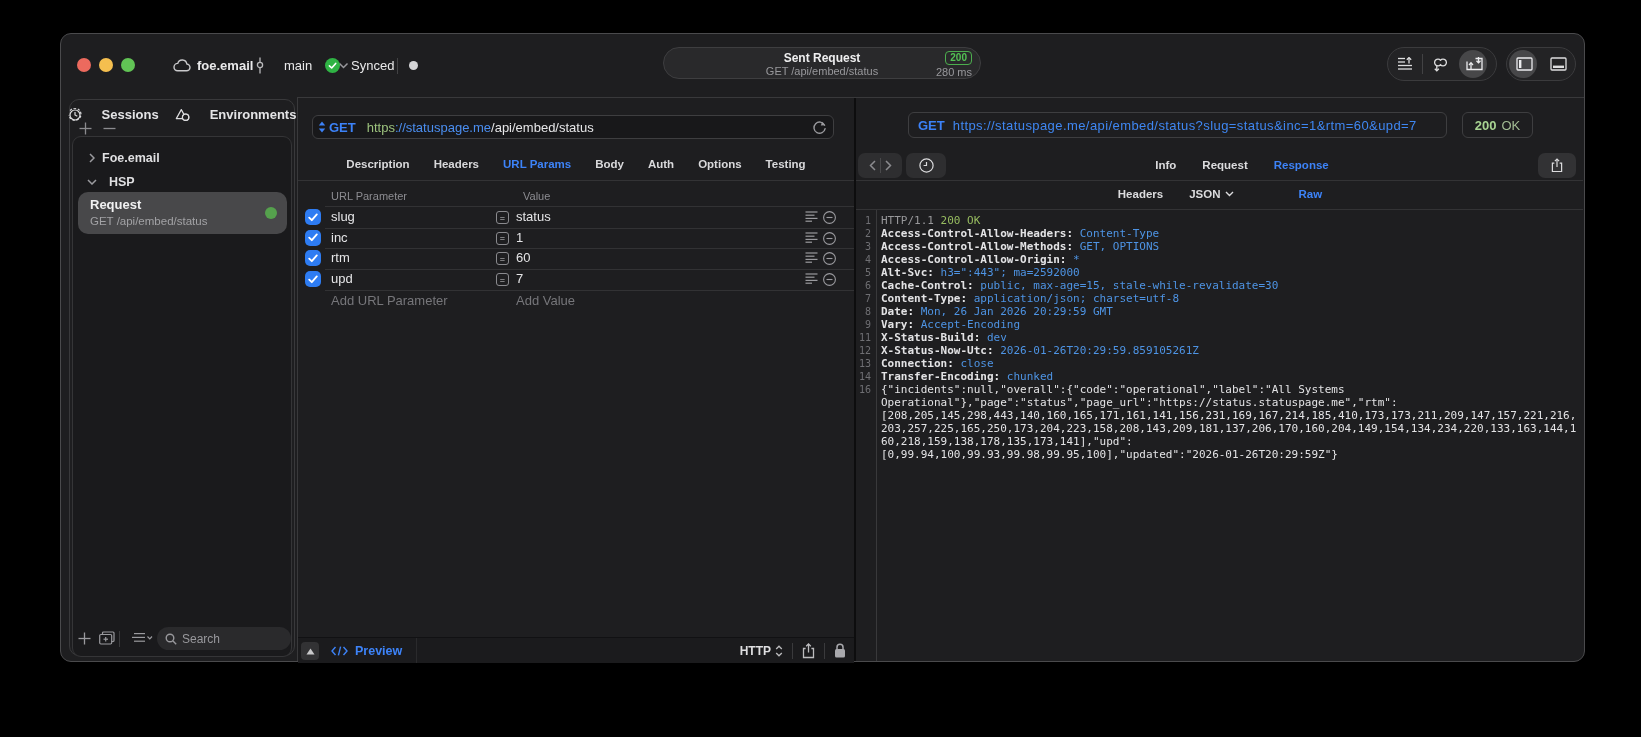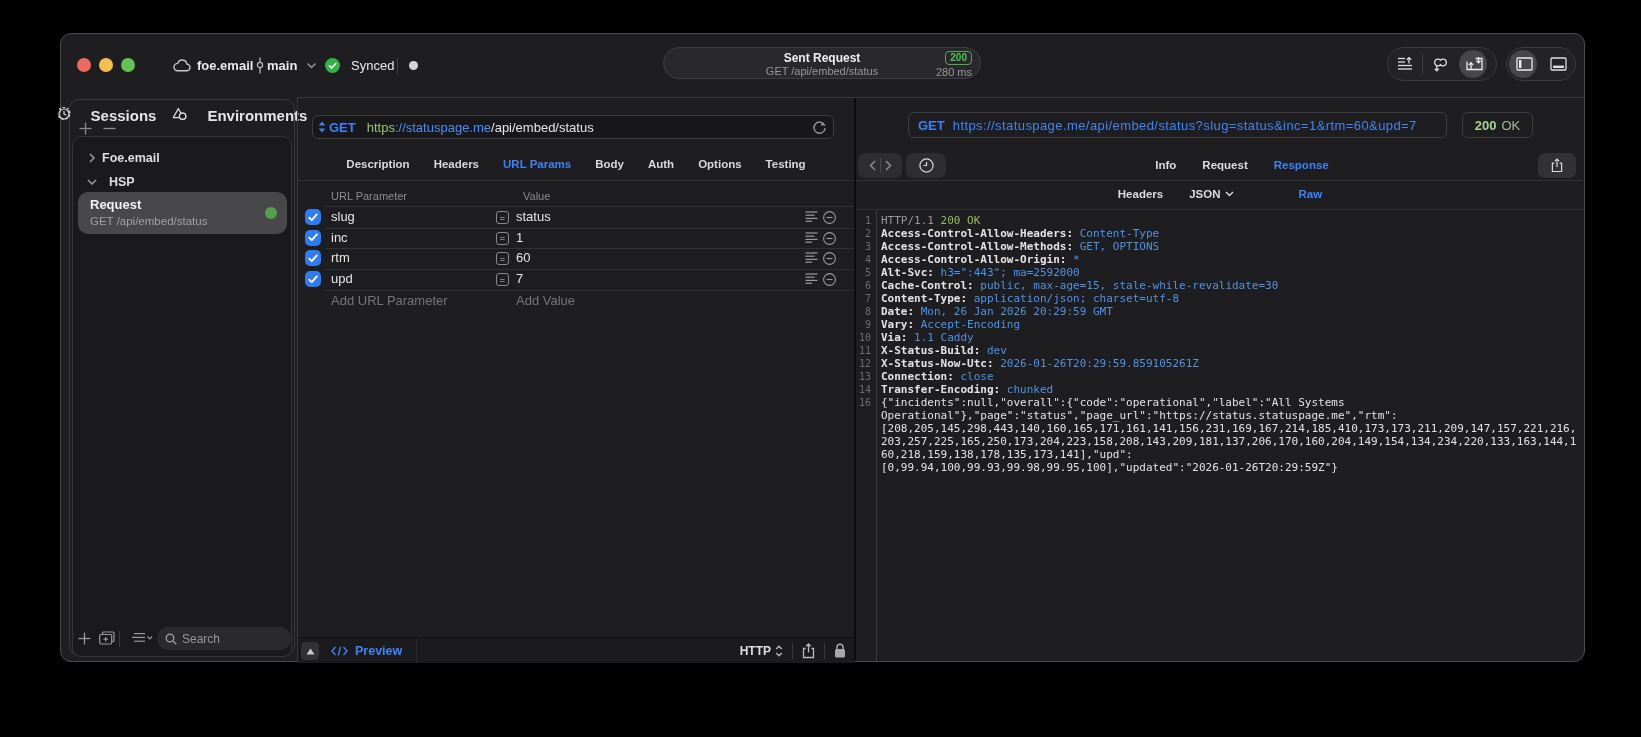--- a/index.html
+++ b/index.html
@@ -9,22 +9,22 @@
           background:#1e1e20;border:1px solid #4a4a4c;border-radius:11px;}
   svg{display:block;}
   
   .titlebar{position:absolute;left:0;top:0;right:0;height:63px;}
   .tl{position:absolute;top:24px;width:14px;height:14px;border-radius:50%;}
   .tl.r{left:16px;background:#ec6a5e;}
   .tl.y{left:38px;background:#f5bf4f;}
   .tl.g{left:60px;background:#61c455;}
   .proj{position:absolute;left:112px;top:24px;height:15px;display:flex;align-items:center;gap:6px;
         color:#e9e9ea;font-size:13px;font-weight:700;}
-  .branch{position:absolute;left:194px;top:23px;height:17px;display:flex;align-items:center;gap:2px;
-        color:#e9e9ea;font-size:13px;font-weight:700;}
+  .branch{position:absolute;left:194px;top:23px;height:17px;display:flex;align-items:center;gap:19px;
+        color:#e9e9ea;font-size:13px;font-weight:400;}
   .sync{position:absolute;left:264px;top:24px;height:15px;display:flex;align-items:center;gap:11px;
         color:#e9e9ea;font-size:13px;}
   .tb-div{position:absolute;left:336px;top:24px;width:1px;height:16px;background:#424244;}
   .tb-dot{position:absolute;left:348px;top:27px;width:9px;height:9px;border-radius:50%;background:#d4d4d6;}
   .pill{position:absolute;left:602px;top:13px;width:318px;height:32px;border-radius:17px;
         background:#29292b;border:1px solid #3e3e40;box-sizing:border-box;}
   .pill-title{position:absolute;left:0;right:0;top:3px;text-align:center;
         font-size:12px;font-weight:700;color:#efeff0;}
   .pill-sub{position:absolute;left:0;right:0;top:17px;text-align:center;font-size:11px;color:#98989c;}
   .pill-right{position:absolute;right:8px;top:3px;display:flex;flex-direction:column;align-items:flex-end;}
@@ -36,21 +36,21 @@
   .tbgroup.g1{left:1326px;width:110px;}
   .tbgroup.g2{left:1445px;width:70px;}
   .tbg-div{width:1px;height:20px;background:#424244;}
   .tb-btn{width:34px;height:32px;display:flex;align-items:center;justify-content:center;position:relative;}
   .tb-btn .hl{position:absolute;left:2px;top:2px;width:28px;height:28px;border-radius:50%;background:#474749;}
   .tb-btn svg{position:relative;}
   
   .sidebar{position:absolute;left:8px;top:65px;width:226px;height:557px;
         border:1px solid #39393b;border-radius:10px;box-sizing:border-box;}
   .sb-tabs{position:absolute;left:0;top:7px;width:100%;display:flex;justify-content:center;gap:16px;}
-  .sb-tab{display:flex;align-items:flex-start;gap:20px;color:#e4e4e6;font-size:15px;font-weight:700;}
+  .sb-tab{display:flex;align-items:flex-end;gap:20px;color:#e4e4e6;font-size:13px;font-weight:700;}
   .sb-plus{position:absolute;left:9px;top:22px;color:#8b8b8f;}
   .sb-minus{position:absolute;left:33px;top:22px;color:#8b8b8f;}
   .tree-panel{position:absolute;left:2px;top:36px;width:220px;height:521px;
         background:#1a1a1c;border:1px solid #353537;border-radius:9px;box-sizing:border-box;}
   .tree-row{position:absolute;left:16px;display:flex;align-items:center;gap:7px;
         color:#dfdfe1;font-size:12.5px;font-weight:700;}
   .tree-row .chev{color:#9b9b9f;}
   .sel-row{position:absolute;left:5px;top:55px;width:209px;height:42px;border-radius:10px;background:#48484a;}
   .sel-title{position:absolute;left:12px;top:5px;font-size:13px;font-weight:700;color:#f1f1f2;}
   .sel-sub{position:absolute;left:12px;top:23px;font-size:11.5px;color:#a2a2a5;}
@@ -557,21 +557,20 @@
     <div class="resp-body" id="resp-body">
         <div class="rline"><span class="ln">1</span><span class="lt"><span class="seg-dim">HTTP/1.1 </span><span class="seg-grn">200 OK</span></span></div>
         <div class="rline"><span class="ln">2</span><span class="lt"><span class="seg-hn">Access-Control-Allow-Headers:</span><span class="seg-hv"> Content-Type</span></span></div>
         <div class="rline"><span class="ln">3</span><span class="lt"><span class="seg-hn">Access-Control-Allow-Methods:</span><span class="seg-hv"> GET, OPTIONS</span></span></div>
         <div class="rline"><span class="ln">4</span><span class="lt"><span class="seg-hn">Access-Control-Allow-Origin:</span><span class="seg-hv"> *</span></span></div>
         <div class="rline"><span class="ln">5</span><span class="lt"><span class="seg-hn">Alt-Svc:</span><span class="seg-hv"> h3=":443"; ma=2592000</span></span></div>
         <div class="rline"><span class="ln">6</span><span class="lt"><span class="seg-hn">Cache-Control:</span><span class="seg-hv"> public, max-age=15, stale-while-revalidate=30</span></span></div>
         <div class="rline"><span class="ln">7</span><span class="lt"><span class="seg-hn">Content-Type:</span><span class="seg-hv"> application/json; charset=utf-8</span></span></div>
         <div class="rline"><span class="ln">8</span><span class="lt"><span class="seg-hn">Date:</span><span class="seg-hv"> Mon, 26 Jan 2026 20:29:59 GMT</span></span></div>
         <div class="rline"><span class="ln">9</span><span class="lt"><span class="seg-hn">Vary:</span><span class="seg-hv"> Accept-Encoding</span></span></div>
-        <div class="rline"><span class="ln">10</span><span class="lt"><span class="seg-hn">Via:</span><span class="seg-hv"> 1.1 Caddy</span></span></div>
         <div class="rline"><span class="ln">11</span><span class="lt"><span class="seg-hn">X-Status-Build:</span><span class="seg-hv"> dev</span></span></div>
         <div class="rline"><span class="ln">12</span><span class="lt"><span class="seg-hn">X-Status-Now-Utc:</span><span class="seg-hv"> 2026-01-26T20:29:59.859105261Z</span></span></div>
         <div class="rline"><span class="ln">13</span><span class="lt"><span class="seg-hn">Connection:</span><span class="seg-hv"> close</span></span></div>
         <div class="rline"><span class="ln">14</span><span class="lt"><span class="seg-hn">Transfer-Encoding:</span><span class="seg-hv"> chunked</span></span></div>
         <div class="rline"><span class="ln">16</span><span class="lt"><span class="seg-body">{"incidents":null,"overall":{"code":"operational","label":"All Systems</span></span></div>
         <div class="rline"><span class="ln"></span><span class="lt"><span class="seg-body">Operational"},"page":"status","page_url":"https://status.statuspage.me","rtm":</span></span></div>
         <div class="rline"><span class="ln"></span><span class="lt"><span class="seg-body">[208,205,145,298,443,140,160,165,171,161,141,156,231,169,167,214,185,410,173,173,211,209,147,157,221,216,</span></span></div>
         <div class="rline"><span class="ln"></span><span class="lt"><span class="seg-body">203,257,225,165,250,173,204,223,158,208,143,209,181,137,206,170,160,204,149,154,134,234,220,133,163,144,1</span></span></div>
         <div class="rline"><span class="ln"></span><span class="lt"><span class="seg-body">60,218,159,138,178,135,173,141],"upd":</span></span></div>
         <div class="rline"><span class="ln"></span><span class="lt"><span class="seg-body">[0,99.94,100,99.93,99.98,99.95,100],"updated":"2026-01-26T20:29:59Z"}</span></span></div>

